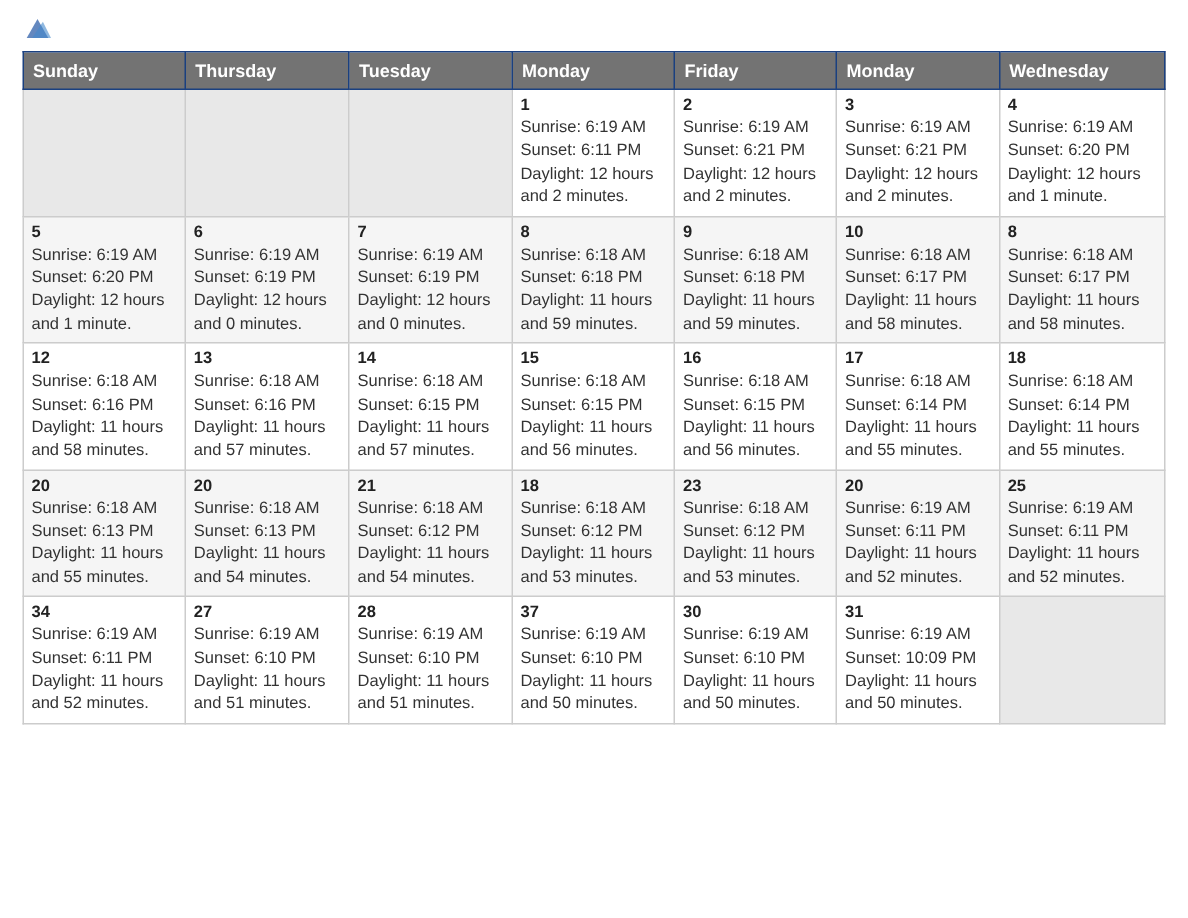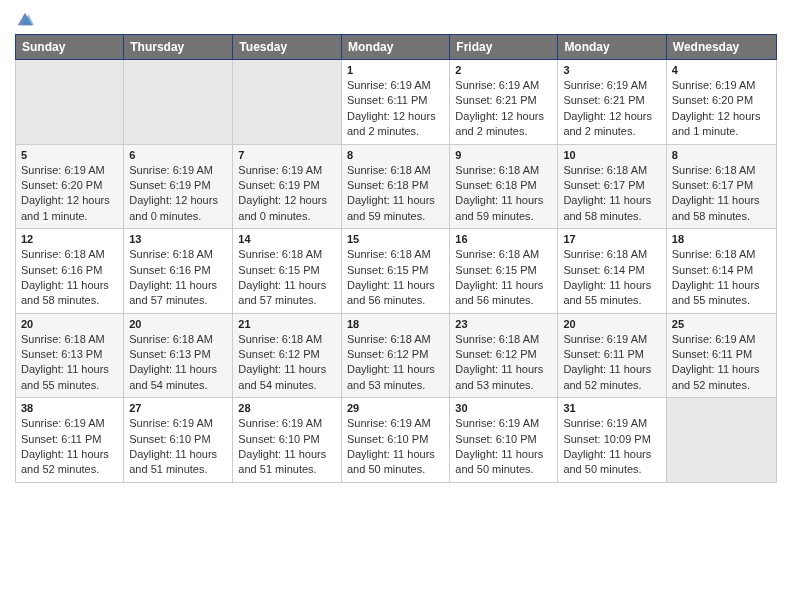--- a/index.html
+++ b/index.html
@@ -225,33 +225,33 @@
             <div class="day-num">20</div>
             <div class="day-info"><span>Sunrise: 6:19 AM</span><br><span>Sunset: 6:11 PM</span><br><span>Daylight: 11 hours</span><br><span>and 52 minutes.</span></div>
           </td>
           <td>
             <div class="day-num">25</div>
             <div class="day-info"><span>Sunrise: 6:19 AM</span><br><span>Sunset: 6:11 PM</span><br><span>Daylight: 11 hours</span><br><span>and 52 minutes.</span></div>
           </td>
         </tr>
         <tr>
           <td>
-            <div class="day-num">38</div>
+            <div class="day-num">34</div>
             <div class="day-info"><span>Sunrise: 6:19 AM</span><br><span>Sunset: 6:11 PM</span><br><span>Daylight: 11 hours</span><br><span>and 52 minutes.</span></div>
           </td>
           <td>
             <div class="day-num">27</div>
             <div class="day-info"><span>Sunrise: 6:19 AM</span><br><span>Sunset: 6:10 PM</span><br><span>Daylight: 11 hours</span><br><span>and 51 minutes.</span></div>
           </td>
           <td>
             <div class="day-num">28</div>
             <div class="day-info"><span>Sunrise: 6:19 AM</span><br><span>Sunset: 6:10 PM</span><br><span>Daylight: 11 hours</span><br><span>and 51 minutes.</span></div>
           </td>
           <td>
-            <div class="day-num">29</div>
+            <div class="day-num">37</div>
             <div class="day-info"><span>Sunrise: 6:19 AM</span><br><span>Sunset: 6:10 PM</span><br><span>Daylight: 11 hours</span><br><span>and 50 minutes.</span></div>
           </td>
           <td>
             <div class="day-num">30</div>
             <div class="day-info"><span>Sunrise: 6:19 AM</span><br><span>Sunset: 6:10 PM</span><br><span>Daylight: 11 hours</span><br><span>and 50 minutes.</span></div>
           </td>
           <td>
             <div class="day-num">31</div>
             <div class="day-info"><span>Sunrise: 6:19 AM</span><br><span>Sunset: 10:09 PM</span><br><span>Daylight: 11 hours</span><br><span>and 50 minutes.</span></div>
           </td>

